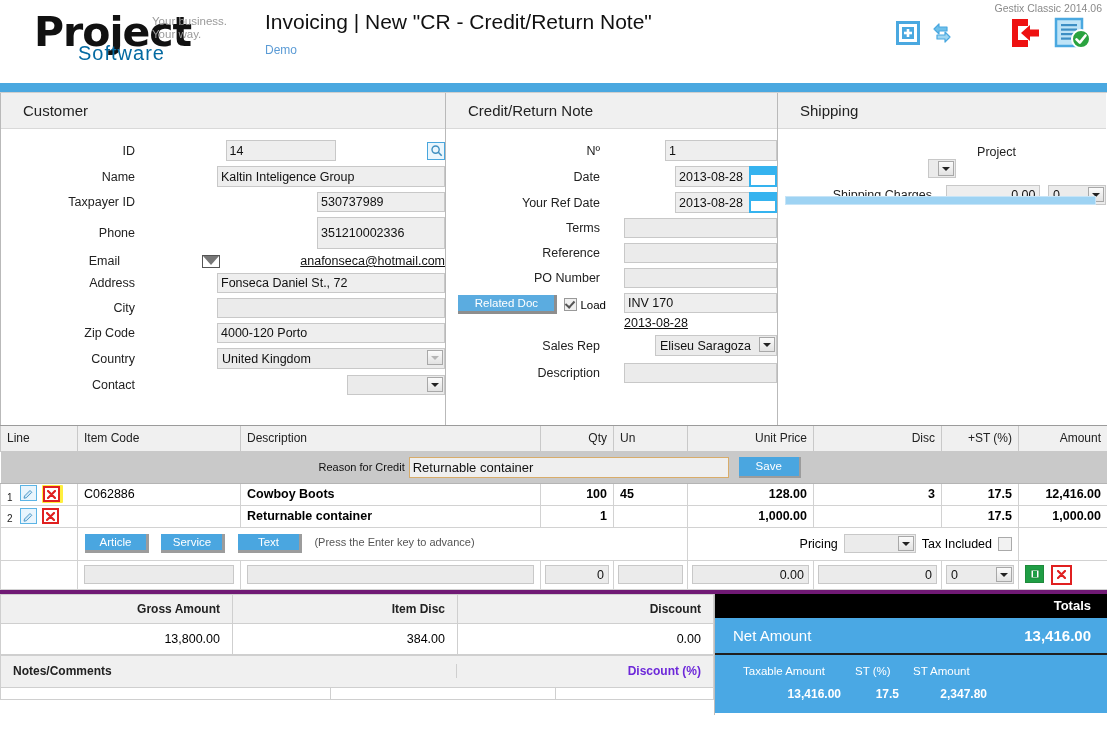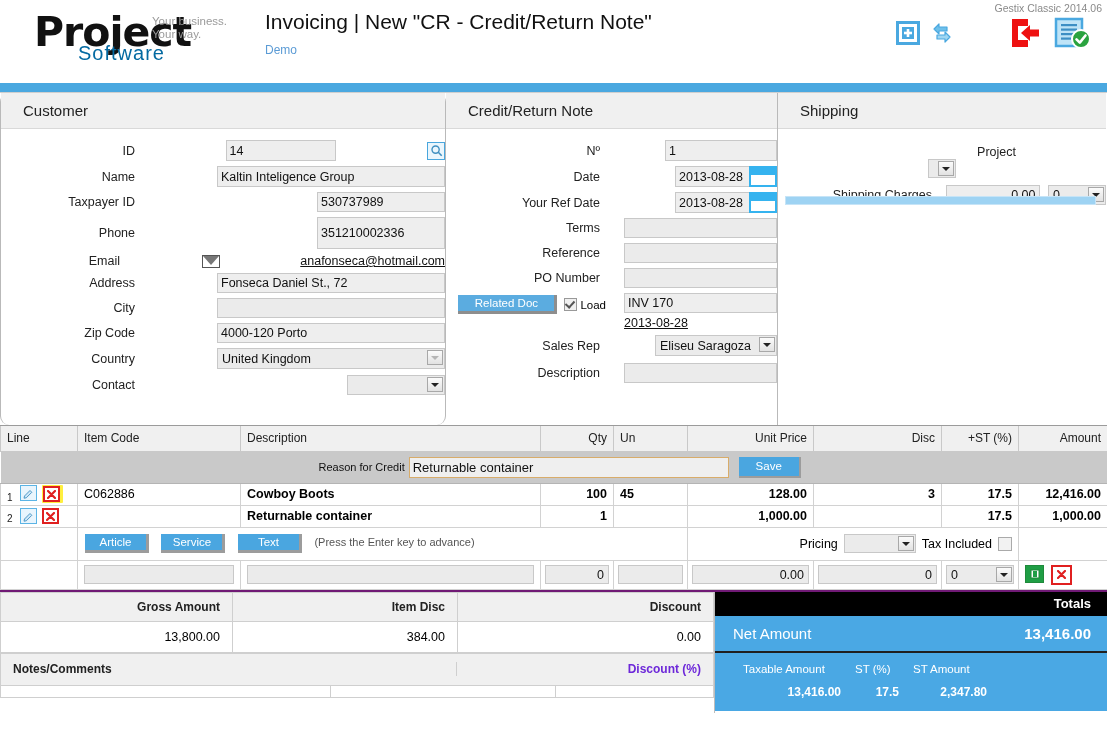--- a/index.html
+++ b/index.html
@@ -28,21 +28,21 @@
   .hdr-icons-left{position:absolute;left:896px;top:21px;display:flex;gap:10px;}
   .hdr-icons-right{position:absolute;left:1008px;top:17px;display:flex;gap:12px;}
 
   .ic{display:inline-block;}
 
   .blue-bar{height:9px;background:#4aa8e0;}
 
   
   .panels{position:relative;display:flex;height:333px;border-top:1px solid #cfcfcf;box-sizing:border-box;}
   .panel{position:relative;box-sizing:border-box;background:#fff;}
-  .p-customer{width:446px;border-right:1px solid #b9b9b9;border-left:1px solid #b9b9b9;border-radius:9px;}
+  .p-customer{width:446px;border-right:1px solid #b9b9b9;border-left:1px solid #b9b9b9;}
   .p-note{width:332px;border-right:1px solid #b9b9b9;}
   .p-ship{width:328px;}
   .panel-head{height:36px;background:#f0f0f0;border-bottom:1px solid #d9d9d9;display:flex;align-items:center;padding-left:22px;box-sizing:border-box;}
   .panel-head span{font-size:15px;color:#222;}
 
   .form{padding-top:11px;}
   .frow{display:flex;align-items:center;margin-bottom:5px;justify-content:space-between;}
   .flabel{font-size:12.5px;color:#222;text-align:right;padding-right:6px;box-sizing:border-box;}
   .p-customer .flabel{width:140px;}
   .p-note .flabel{width:160px;}
@@ -146,21 +146,21 @@
 
   .entry-row td{height:29px;}
   input.cellinput{
     width:100%;height:19px;background:#ebebeb;border:1px solid #c8c8c8;box-sizing:border-box;
     font-size:12.5px;color:#111;text-align:right;padding:0 4px;outline:none;font-family:"Liberation Sans",sans-serif;
   }
   .greenbtn{width:17px;height:16px;border:1px solid #1f8a3b;background:#1f9e45;display:inline-flex;align-items:center;justify-content:center;cursor:pointer;}
   .redbtn{width:17px;height:16px;border:2px solid #e02020;background:#fff;display:inline-flex;align-items:center;justify-content:center;cursor:pointer;}
 
   
-  .bottom{display:flex;border-top:2px solid #701a75;height:121px;}
+  .bottom{display:flex;border-top:4px solid #701a75;height:121px;}
   .bl{width:715px;box-sizing:border-box;border-right:1px solid #bdbdbd;}
   .br{width:392px;box-sizing:border-box;}
 
   .sumtbl{width:100%;border-collapse:collapse;table-layout:fixed;}
   .sumtbl th{background:#f0f0f0;border:1px solid #cfcfcf;font-weight:bold;font-size:12px;text-align:right;padding:0 12px;height:28px;color:#222;}
   .sumtbl td{border:1px solid #cfcfcf;text-align:right;padding:0 12px;height:30px;font-size:12.5px;background:#fff;}
   .notes-head{background:#f0f0f0;border:1px solid #cfcfcf;height:33px;display:flex;align-items:center;box-sizing:border-box;}
   .notes-l{flex:1;padding-left:12px;font-size:12px;font-weight:bold;color:#222;}
   .notes-r{width:257px;text-align:right;padding-right:12px;font-size:12px;font-weight:bold;color:#6d28d9;border-left:1px solid #cfcfcf;box-sizing:border-box;}
   .notes-body{display:flex;height:12px;}

